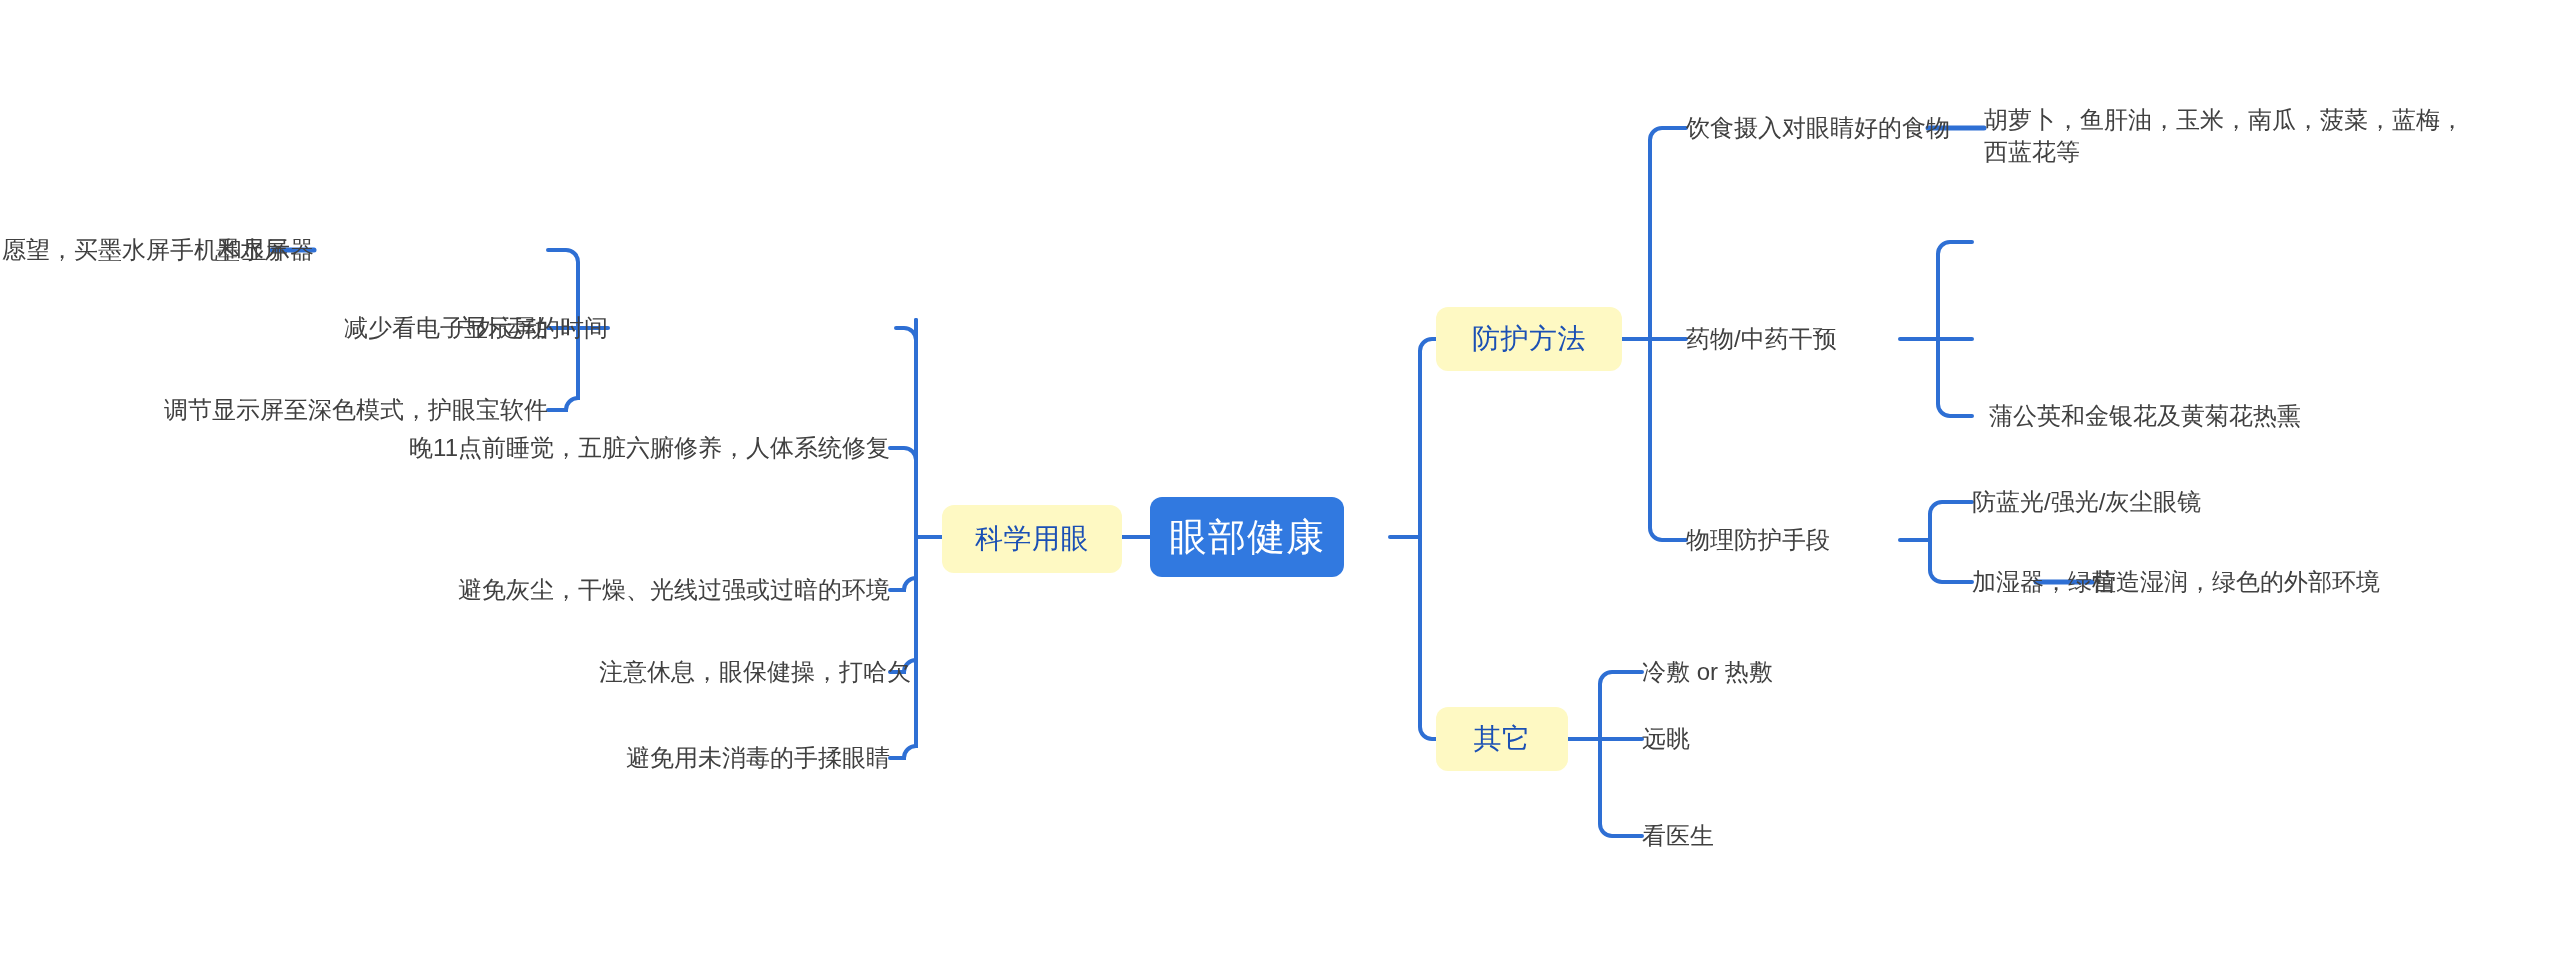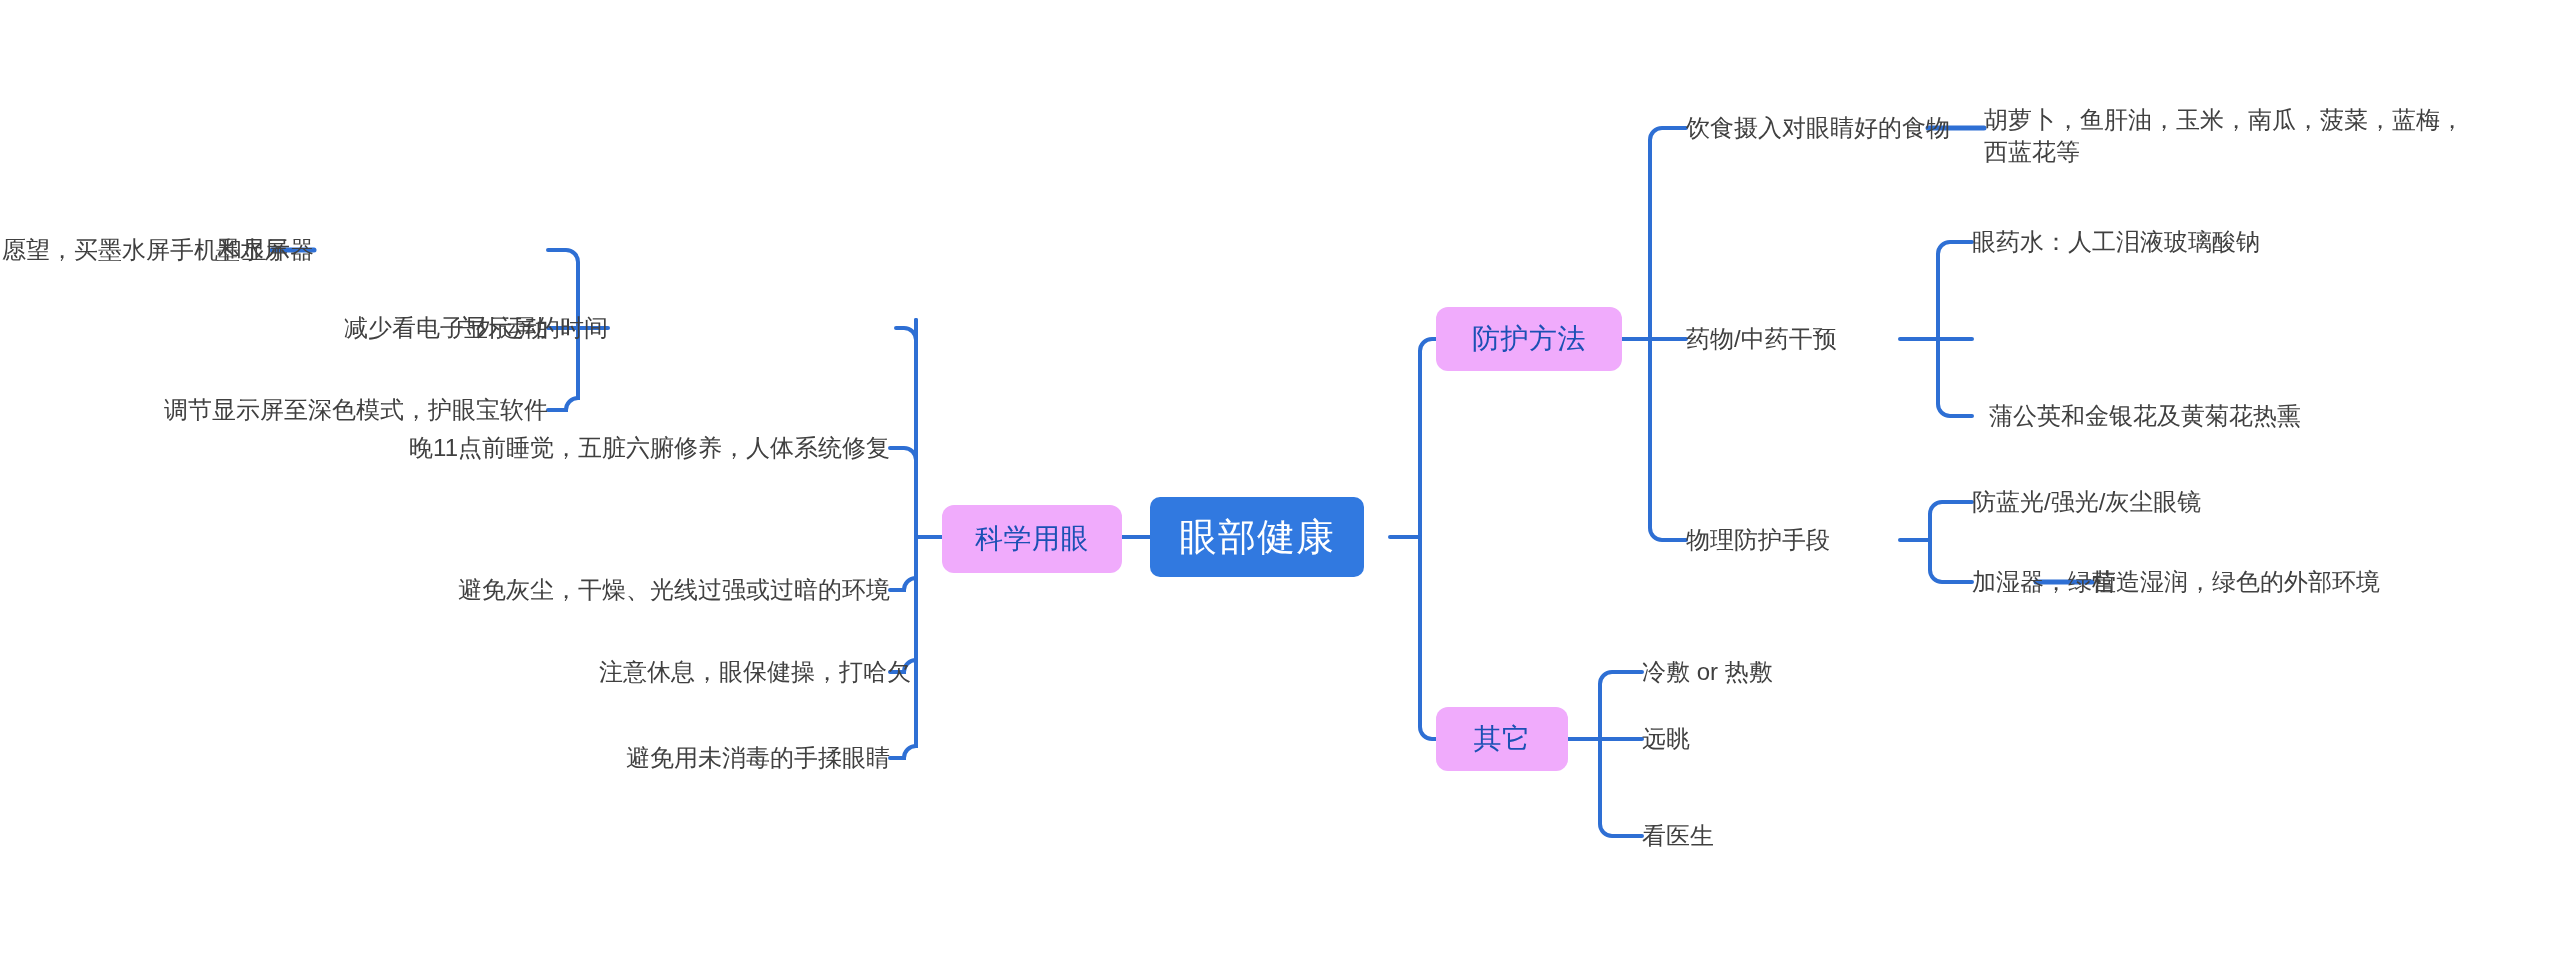--- a/index.html
+++ b/index.html
@@ -40,21 +40,21 @@
     color: #ffffff;
     border-radius: 10px;
     font-size: 38px;
     letter-spacing: 1px;
     display: flex;
     align-items: center;
     justify-content: center;
   }
   
   .node-l1 {
-    background: #f0abfc;
+    background: #fef9c3;
     color: #1b50b4;
     border-radius: 12px;
     font-size: 28px;
     display: flex;
     align-items: center;
     justify-content: center;
     letter-spacing: .5px;
   }
   
   .node-text {
@@ -121,21 +121,21 @@
 
       <path d="M2036 582 H2092" stroke-width="5"></path>
 
       <path d="M1568 739 H1600"></path>
       <path d="M1600 739 V684 a12 12 0 0 1 12 -12 H1642"></path>
       <path d="M1600 739 H1642"></path>
       <path d="M1600 739 V824 a12 12 0 0 0 12 12 H1642"></path>
     </g>
   </svg>
 
-  <div class="node node-root" style="left:1150px; top:497px; width:214px; height:80px;">
+  <div class="node node-root" style="left:1150px; top:497px; width:194px; height:80px;border-radius:12px;">
     <span>眼部健康</span>
   </div>
 
   <div class="node node-l1" style="left:942px; top:505px; width:180px; height:68px;">
     <span>科学用眼</span>
   </div>
 
   <div class="node node-l1" style="left:1436px; top:307px; width:186px; height:64px;">
     <span>防护方法</span>
   </div>
@@ -185,23 +185,20 @@
   </div>
 
   <div class="node node-text multi" style="left:1984px; top:104px; width:480px; height:80px;">
     <span>胡萝卜，鱼肝油，玉米，南瓜，菠菜，蓝梅，西蓝花等</span>
   </div>
 
   <div class="node node-text align-left" style="left:1686px; top:317px; width:214px; height:44px;">
     <span>药物/中药干预</span>
   </div>
 
-  <div class="node node-text align-left" style="left:1972px; top:220px; width:420px; height:44px;">
-    <span>眼药水：人工泪液玻璃酸钠</span>
-  </div>
 
 
   <div class="node node-text align-left" style="left:1972px; top:394px; width:440px; height:44px;margin-left:17px;">
     <span>蒲公英和金银花及黄菊花热熏</span>
   </div>
 
   <div class="node node-text align-left" style="left:1686px; top:518px; width:214px; height:44px;">
     <span>物理防护手段</span>
   </div>
 

